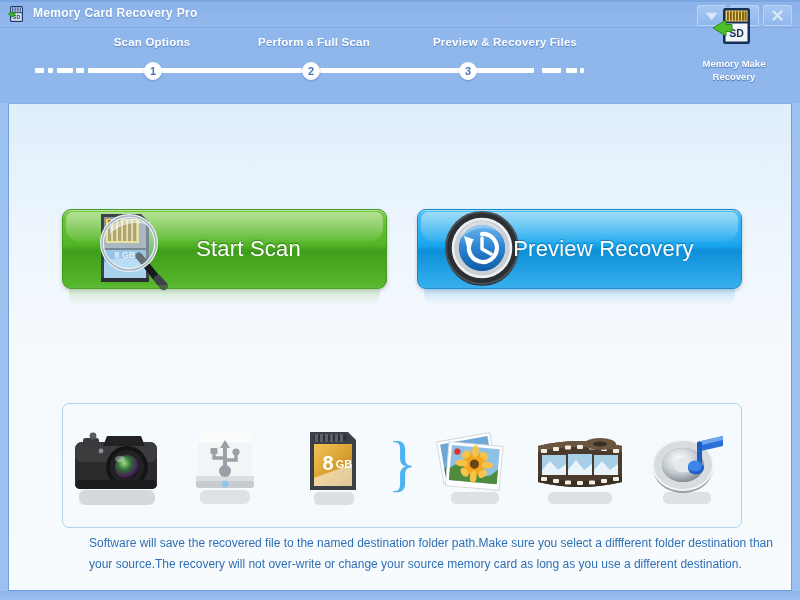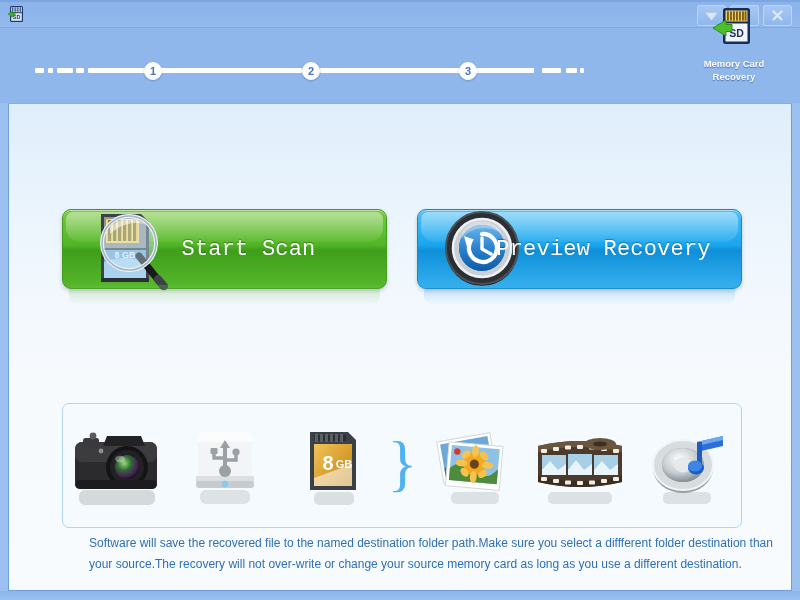--- a/index.html
+++ b/index.html
@@ -114,21 +114,20 @@
     pointer-events:none;
   }
   .bigbtn .label{
     position:absolute;left:0;right:0;top:0;bottom:0;
     display:flex;align-items:center;justify-content:center;
     padding-left:48px;
     font-size:22px;color:#ffffff;
     text-shadow:0 -1px 1px rgba(0,0,0,.32);
     letter-spacing:.2px;
     box-sizing:border-box;
-    font-family:Liberation Mono, monospace;
   }
   .bigbtn .glyph{
     position:absolute;left:16px;top:-10px;width:96px;height:96px;
   }
   .bigbtn .refl{
     position:absolute;left:6px;right:6px;top:75px;height:20px;
     border-radius:0 0 9px 9px;
     pointer-events:none;
   }
   #btn-scan{
@@ -195,20 +194,21 @@
             <rect x="9.8" y="2.4" width="1" height="4.4"></rect>
           <rect x="11.4" y="2.4" width="1" height="4.4"></rect>
             <rect x="13" y="2.4" width="1" height="4.4"></rect>
         </g>
         <rect x="4.2" y="8.2" width="10.6" height="7.6" fill="#dde6f3"></rect>
         <text x="9.6" y="14.2" font-family="Liberation Sans, sans-serif" font-size="5.4" font-weight="bold" fill="#1e3a6b" text-anchor="middle">SD</text>
         <path d="M1 9 L5.5 6.2 L5.5 8 L8 8 L8 10.5 L5.5 10.5 L5.5 12.2 Z" fill="#3fae2a" stroke="#2e8a1d" stroke-width=".6"></path>
       </svg>
     </div>
 
+    <div class="app-title">Memory Card Recovery Pro</div>
 
     <div class="winbtns">
       <div class="winbtn">
         <svg width="13" height="10" viewBox="0 0 13 10">
           <path d="M1 2 L12 2 L6.5 9 Z" fill="#dce9fa" stroke="#c6dcf6" stroke-width="1"></path>
         </svg>
       </div>
       <div class="winbtn">
         <svg width="13" height="10" viewBox="0 0 13 10">
           <rect x="2.5" y="5" width="8" height="2.4" fill="#dce9fa"></rect>
@@ -217,20 +217,25 @@
       <div class="winbtn">
         <svg width="13" height="11" viewBox="0 0 13 11">
           <path d="M2.5 1.5 L10.5 9.5 M10.5 1.5 L2.5 9.5" stroke="#dce9fa" stroke-width="2.3" stroke-linecap="round"></path>
         </svg>
       </div>
     </div>
   </div>
 
   <div class="stepbar">
 
+    <div class="steplabels">
+      <div class="steplabel" style="left:152px">Scan Options</div>
+      <div class="steplabel" style="left:314px">Perform a Full Scan</div>
+      <div class="steplabel" style="left:505px">Preview &amp; Recovery Files</div>
+    </div>
 
     <div class="track">
 
       <div class="track-seg" style="left:35px;width:9px"></div>
       <div class="track-seg" style="left:48px;width:5px"></div>
       <div class="track-seg" style="left:57px;width:16px"></div>
       <div class="track-seg" style="left:76px;width:8px"></div>
 
       <div class="track-seg" style="left:88px;width:60px"></div>
       <div class="track-seg" style="left:158px;width:144px"></div>
@@ -256,21 +261,21 @@
           <rect x="24" y="5.4" width="1.9" height="9.2"></rect>
             <rect x="27" y="5.4" width="1.9" height="9.2"></rect>
           <rect x="30" y="5.4" width="1.9" height="9.2"></rect>
             <rect x="33" y="5.4" width="1.9" height="9.2"></rect>
           <rect x="35.6" y="5.4" width="1.9" height="9.2"></rect>
         </g>
         <rect x="16.5" y="17.5" width="22" height="18" fill="#f2f6fb"></rect>
         <text x="27.5" y="30.5" font-family="Liberation Sans, sans-serif" font-size="10.5" font-weight="bold" fill="#152f58" text-anchor="middle">SD</text>
         <path d="M4 22 L17 14 L17 18.5 L23 18.5 L23 25.5 L17 25.5 L17 30 Z" fill="#4cc02b" stroke="#2f8a17" stroke-width="1"></path>
       </svg>
-      <div class="cap">Memory Card</div>
+      <div class="cap">Memory Make</div>
       <div class="cap">Recovery</div>
     </div>
   </div>
 
   <div class="frame-left"></div>
   <div class="frame-right"></div>
   <div class="frame-bottom"></div>
 
   <div class="content"></div>
 

